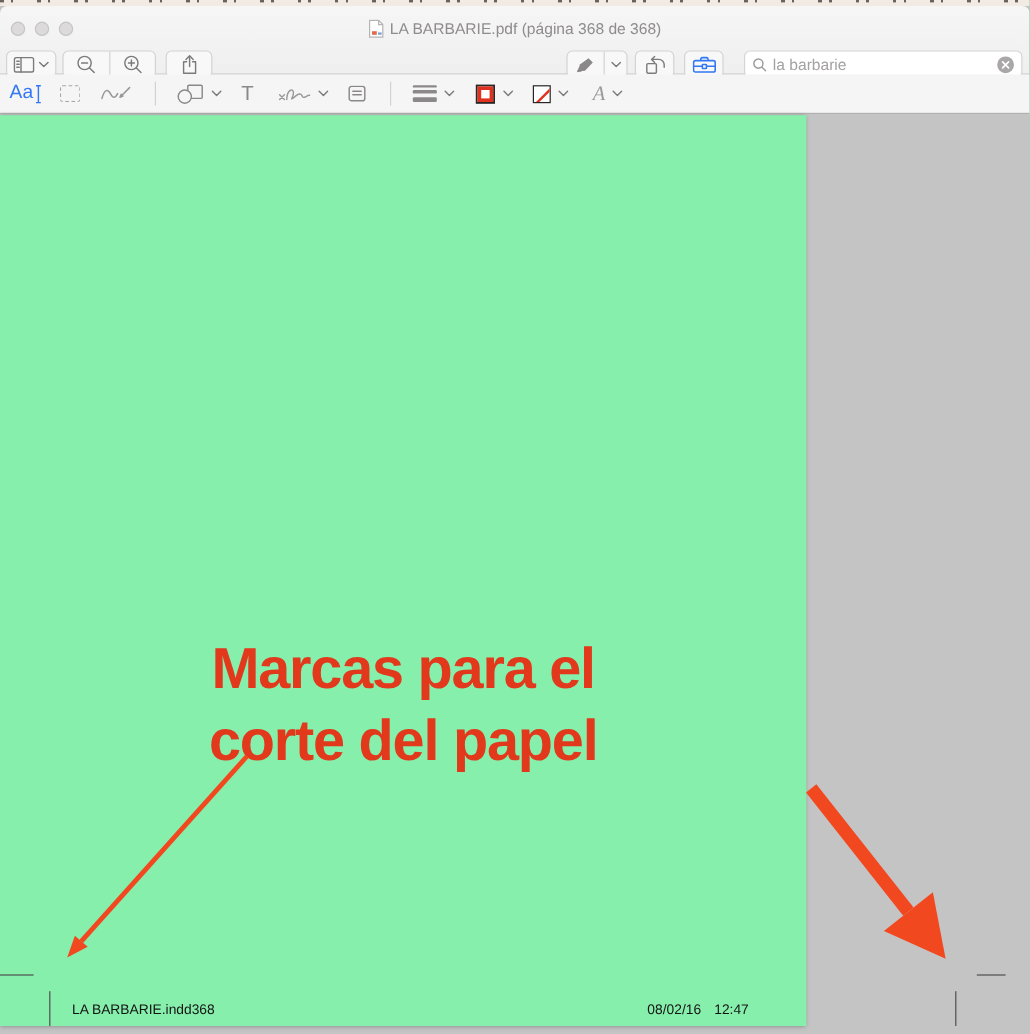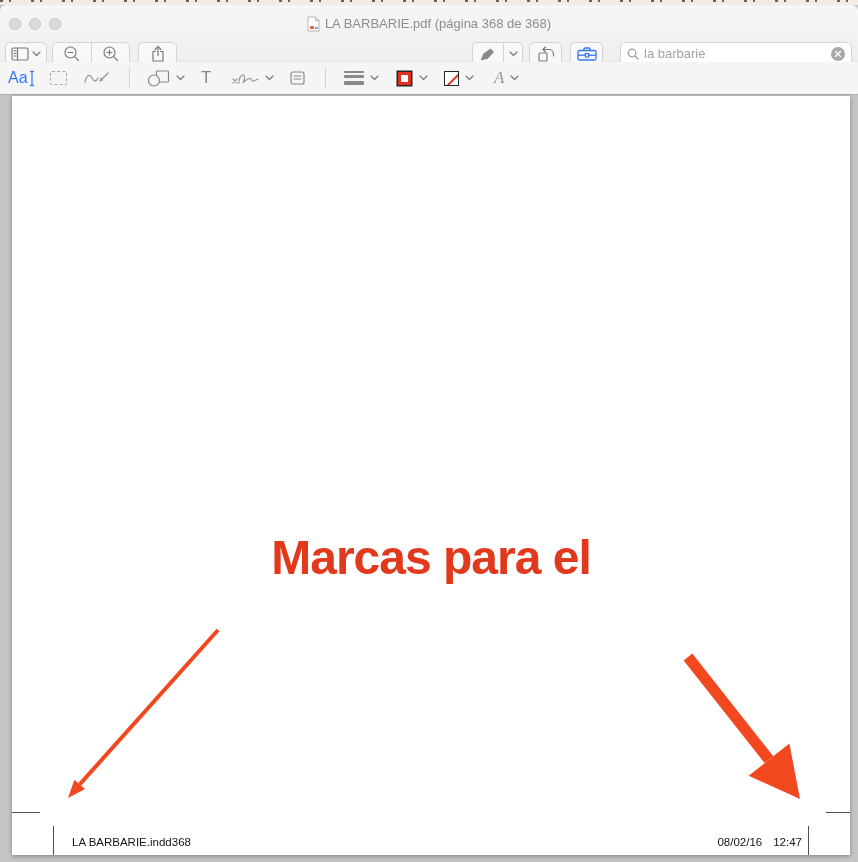--- a/index.html
+++ b/index.html
@@ -43,21 +43,21 @@
   .chev { margin-left:6px; }
   .dashed-rect { width:17px; height:14px; border:1px dashed #a8a6a6; border-radius:2px; }
   .lines-stack { display:flex; flex-direction:column; gap:2.5px; }
   .lines-stack div { width:20px; background:#8a8888; border-radius:1px; }
   .border-color-chip { width:13px; height:13px; background:#fff; border:3.5px solid #e0301e; box-shadow:0 0 0 1.5px #262626; margin:2px; }
   .fill-color-chip { width:15px; height:15px; background:#fff; border:1.5px solid #262626; position:relative; overflow:hidden; }
   .fill-color-chip::after { content:""; position:absolute; left:-3px; bottom:5px; width:24px; height:1.6px; background:#e0301e; transform:rotate(-45deg); }
 
   
   .content { position:absolute; top:96px; left:0; width:858px; height:766px; background:#c4c4c4; }
-  .pdf-page { position:absolute; left:12px; top:0; width:838px; height:759px; background:#ffffff; box-shadow:0 1px 4px rgba(0,0,0,.35); }
+  .pdf-page { position:absolute; left:0; top:0; width:672px; height:759px; background:#86efac; box-shadow:0 1px 4px rgba(0,0,0,.35); }
   .doc-heading { position:absolute; left:0; right:0; text-align:center; font-weight:bold; font-size:48px;
     letter-spacing:-1px; color:var(--accent-red); line-height:1; }
   .heading-1 { top:438px; } .heading-2 { top:498px; }
   .crop-mark { position:absolute; background:#4f4f4f; }
   .doc-footer { position:absolute; top:740px; font-size:11.5px; color:#141414; }
   .footer-left { left:60px; }
   .footer-right { right:48px; text-align:left; }
   .footer-gap-lg { } .footer-gap-sm { margin-left:11px; }
 </style>
 </head>
@@ -258,20 +258,21 @@
     <svg width="9" height="6" viewBox="0 0 9 6" class="icon-stroke chev">
         <polyline points="1,1 4.5,4.5 8,1"></polyline>
       </svg>
   </div>
 </div>
 
 <div class="content">
   <div class="pdf-page">
 
     <div class="doc-heading heading-1">Marcas para el</div>
+    <div class="doc-heading heading-2">corte del papel</div>
 
     <svg style="position:absolute; left:43px; top:520px;" width="175" height="195" viewBox="0 0 175 195">
       <line x1="163" y1="14" x2="24.7" y2="168.4" style="stroke:var(--arrow-red);" stroke-width="4"></line>
       <polygon points="13,182 19.4,163.8 30.1,173" style="fill:var(--arrow-red);"></polygon>
     </svg>
 
     <svg style="position:absolute; left:668px; top:553px;" width="130" height="160" viewBox="0 0 130 160">
       <line x1="8" y1="8" x2="89" y2="110.7" style="stroke:var(--arrow-red);" stroke-width="11"></line>
       <polygon points="120,150 68.6,126.8 109.4,94.6" style="fill:var(--arrow-red);"></polygon>
     </svg>

